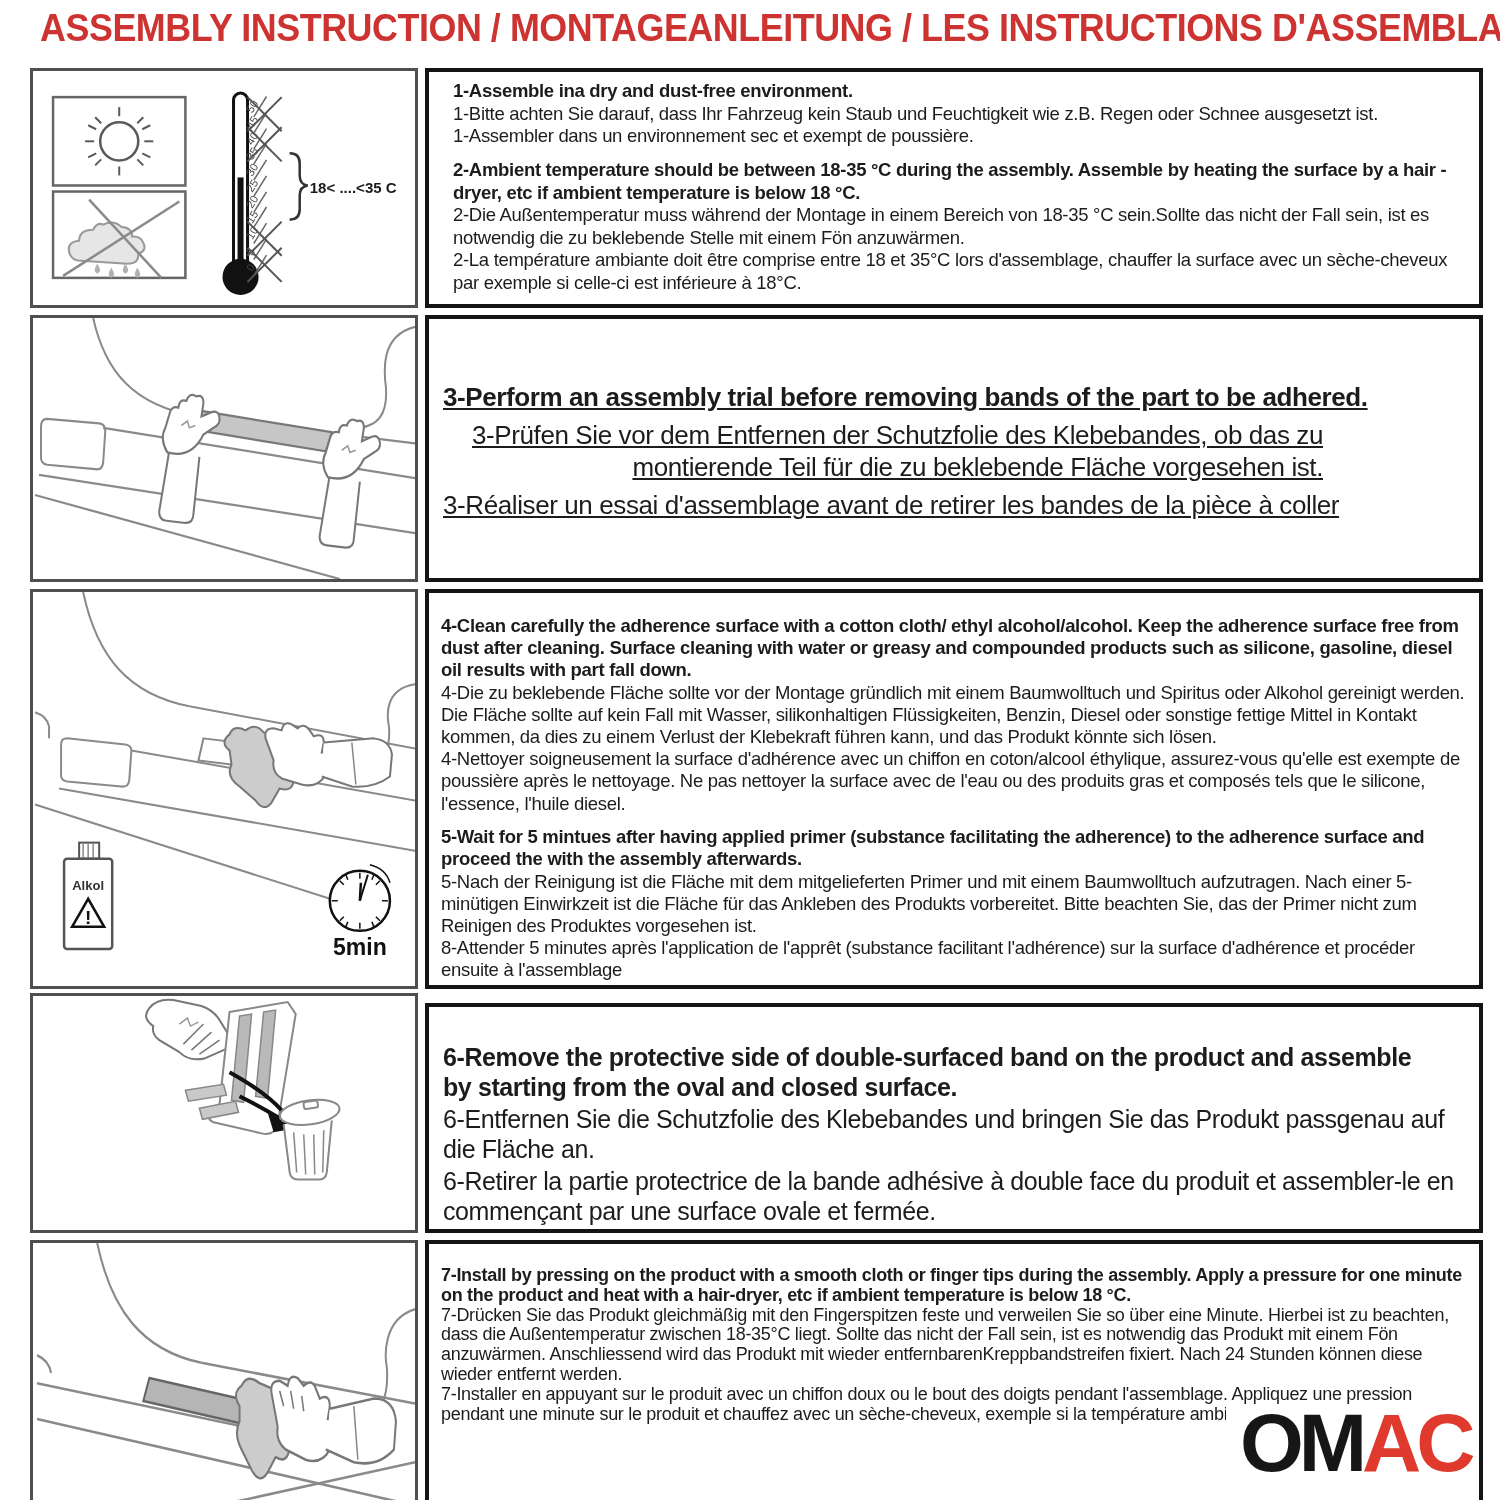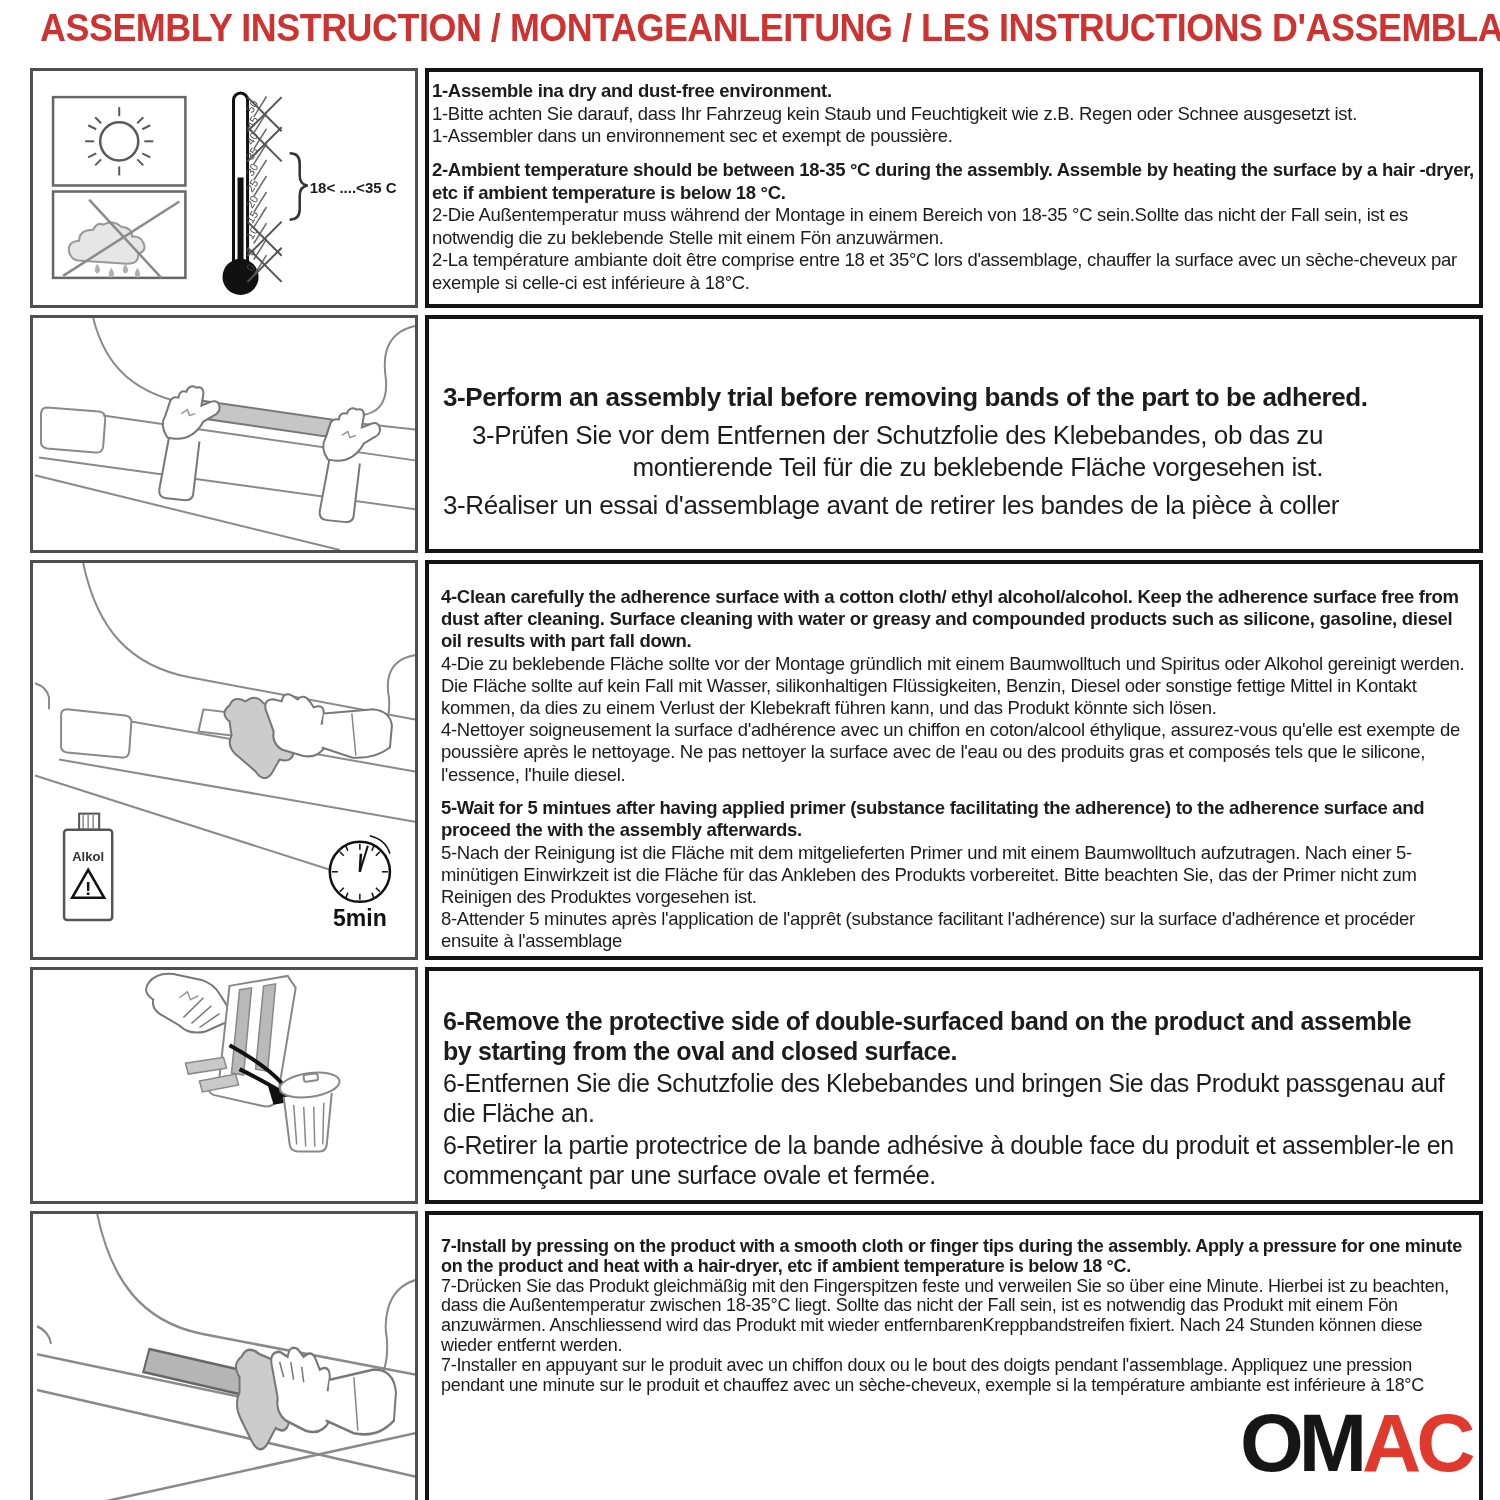--- a/index.html
+++ b/index.html
@@ -5,23 +5,23 @@
   html,body{margin:0;padding:0;background:#fff;}
   .page{position:relative;width:1500px;height:1500px;background:#fff;overflow:hidden;
         font-family:"Liberation Sans",sans-serif;color:#1c1c1c;}
   .title{position:absolute;left:40px;top:6px;font-size:39px;font-weight:700;color:#cd3431;
          white-space:nowrap;letter-spacing:-0.5px;transform:scaleX(0.92);transform-origin:left top;}
   .rows{position:absolute;left:30px;top:68px;width:1453px;display:flex;flex-direction:column;gap:7px;}
   .row{display:flex;gap:7px;}
   .illus-box{box-sizing:border-box;width:388px;flex:0 0 388px;border:3px solid #4f4f4f;background:#fff;}
   .illus-box svg{display:block;width:100%;height:100%;}
   .text-box{box-sizing:border-box;flex:1 1 auto;border:4px solid #141414;background:#fff;}
-  .r1{height:240px;} .r2{height:238px;} .r3{height:400px;} .r4{height:237px;} .r5{height:303px;}
+  .r1{height:240px;} .r2{height:267px;text-decoration:underline;} .r3{height:400px;} .r4{height:237px;align-items:flex-end;} .r5{height:303px;}
   .text-box p{margin:0;}
-  .r1 .text-box{padding:8px 3px;font-size:18.5px;line-height:1.22;letter-spacing:-0.3px;}
+  .r1 .text-box{padding:8px 24px;font-size:18.5px;line-height:1.22;letter-spacing:-0.3px;}
   .r2 .text-box{padding:62px 14px 0 14px;font-size:26px;line-height:1.25;letter-spacing:-0.4px;}
   .r3 .text-box{padding:22px 12px;font-size:18.5px;line-height:1.2;letter-spacing:-0.3px;}
   .r4 .text-box{padding:36px 14px 0 14px;font-size:25px;line-height:1.18;letter-spacing:-0.4px;}
   .r5 .text-box{padding:22px 12px;font-size:18px;line-height:1.1;letter-spacing:-0.3px;}
   .b{font-weight:700;}
   .gap-before{margin-top:0.62em !important;}
   .r2 .text-box p{margin-bottom:5px;} .r4 .text-box p{margin-bottom:3px;}
   .mw880{max-width:880px;text-align:right;} .mw990{max-width:990px;}
   .logo{position:absolute;left:1226px;top:1404px;z-index:5;background:#fff;padding:0 4px 0 14px;
         font-size:82px;font-weight:800;letter-spacing:-5px;line-height:78px;color:#161616;}

